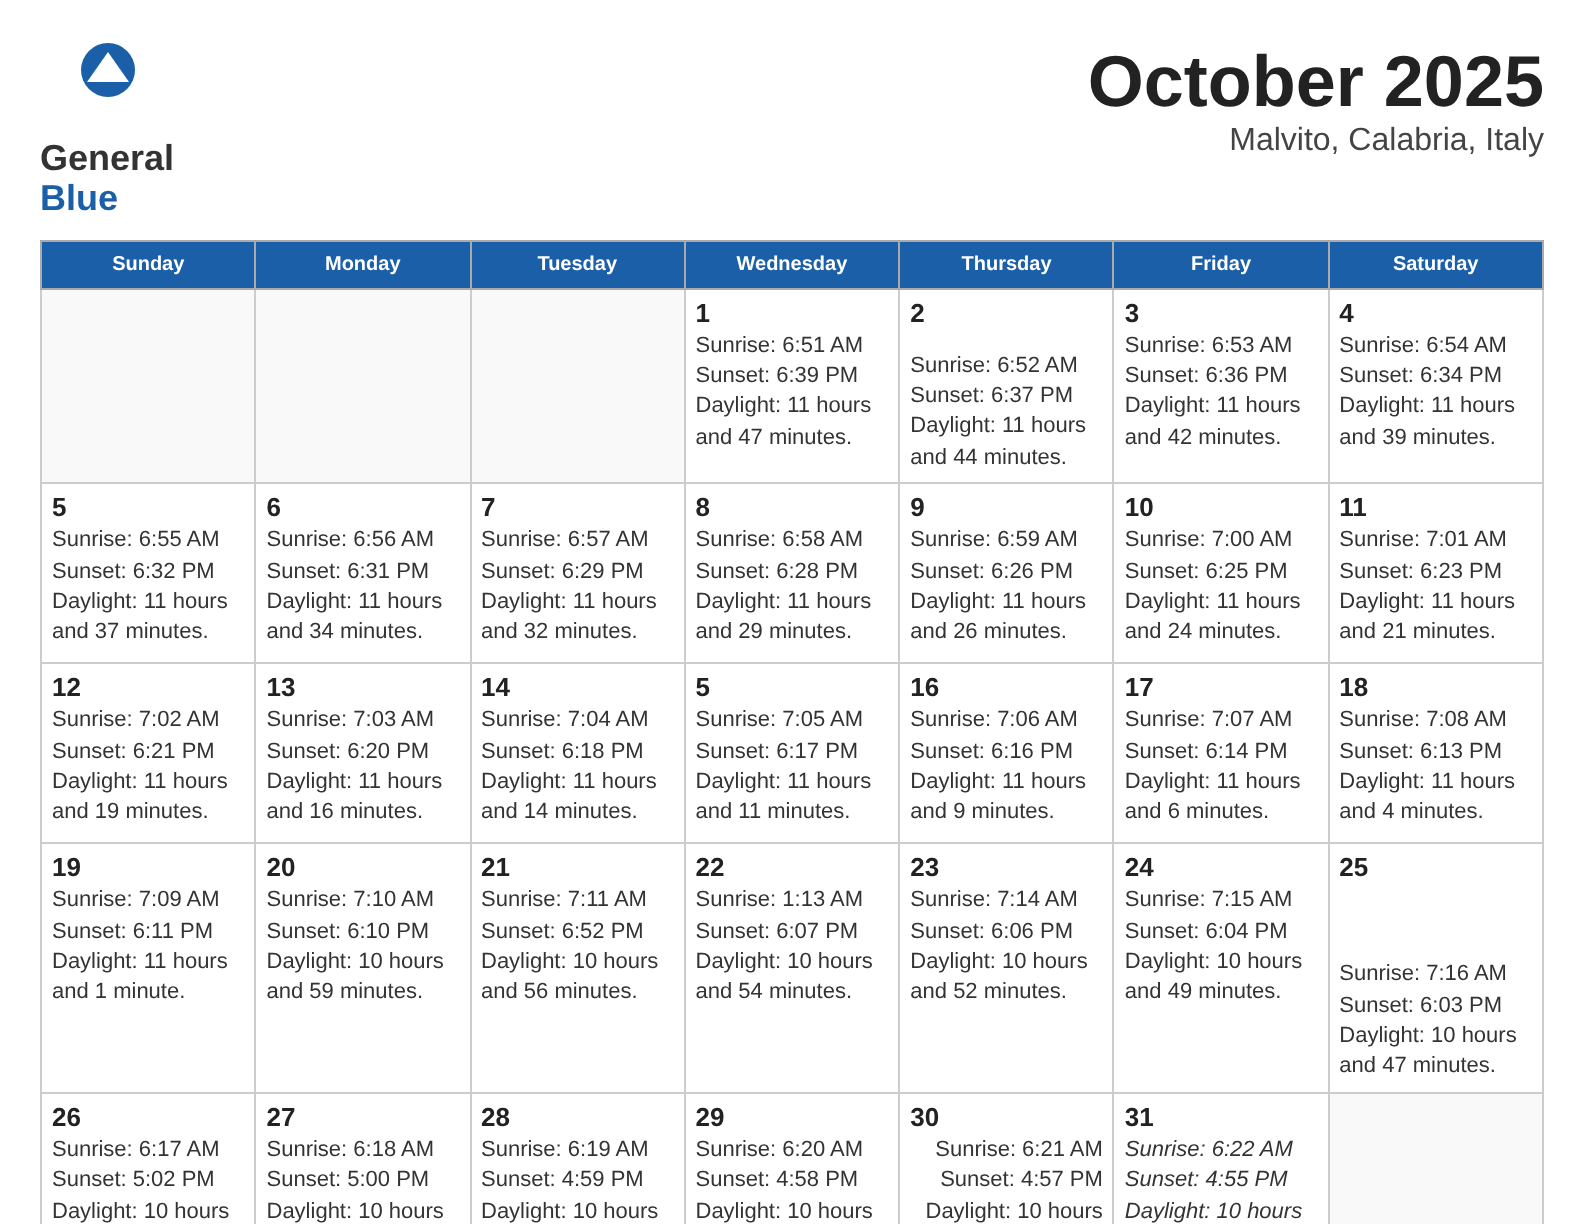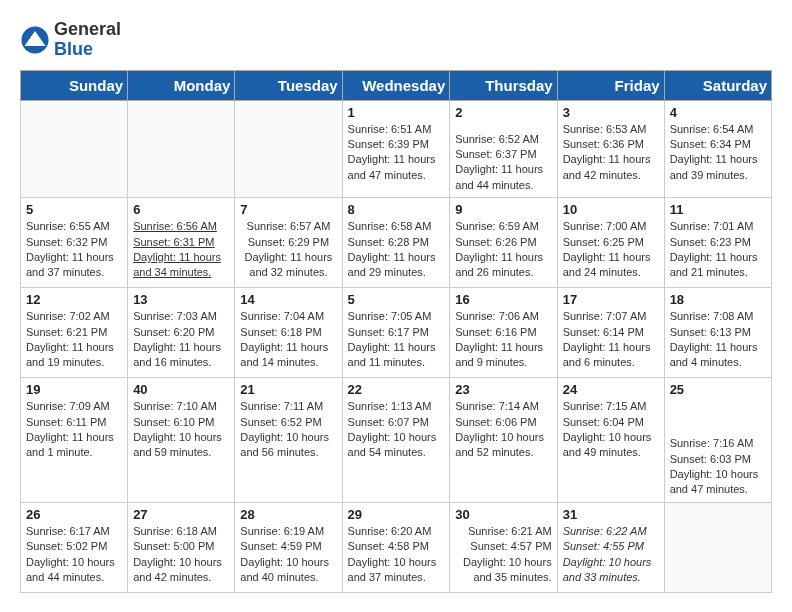--- a/index.html
+++ b/index.html
@@ -12,21 +12,22 @@
     }
     .header {
       display: flex;
       justify-content: space-between;
       align-items: flex-start;
       margin-bottom: 10px;
     }
     .logo {
       display: flex;
       align-items: center;
-      gap: 4px;
+      gap: 20px;
+      flex-direction: column;
     }
     .logo-text {
       font-size: 18px;
       font-weight: bold;
       line-height: 1.1;
     }
     .logo-general { color: #333; }
     .logo-blue { color: #1a5fa8; }
     .logo-icon {
       width: 30px;
@@ -45,24 +46,24 @@
       color: #444;
     }
     .calendar {
       width: 100%;
       border-collapse: collapse;
       border: 1px solid #ccc;
     }
     .calendar th {
       background-color: #1a5fa8;
       color: #fff;
-      font-size: 15px;
+      font-size: 10px;
       font-weight: bold;
       padding: 6px 4px;
-      text-align: right;
+      text-align: center;
       border: 1px solid #aaa;
     }
     .calendar td {
       border: 1px solid #ccc;
       vertical-align: top;
       padding: 4px 5px;
       width: 108px;
       min-height: 80px;
       font-size: 10.5px;
       color: #222;
@@ -95,20 +96,24 @@
   <div class="logo">
     <svg class="logo-icon" viewBox="0 0 40 40">
       <circle cx="20" cy="20" r="18" fill="#1a5fa8"></circle>
       <polygon points="20,8 34,28 6,28" fill="#fff"></polygon>
     </svg>
     <div class="logo-text">
       <span class="logo-general">General</span><br>
       <span class="logo-blue">Blue</span>
     </div>
   </div>
+  <div class="title-block">
+    <div class="month-title">October 2025</div>
+    <div class="location-title">Malvito, Calabria, Italy</div>
+  </div>
 </div>
 
 <table class="calendar">
   <thead>
     <tr>
     <th>Sunday</th>
         <th>Monday</th>
         <th>Tuesday</th>
         <th>Wednesday</th>
         <th>Thursday</th>
@@ -148,27 +153,27 @@
       </tr>
       <tr class="week-row">
         <td>
           <div class="day-number">5</div>
           <div class="day-info" style="white-space: pre-line;">Sunrise: 6:55 AM
 Sunset: 6:32 PM
 Daylight: 11 hours and 37 minutes.</div>
         </td>
         <td>
           <div class="day-number">6</div>
-          <div class="day-info" style="white-space: pre-line; text-decoration: underline;">Sunrise: 6:56 AM
+          <div class="day-info" style="white-space: pre-line;">Sunrise: 6:56 AM
 Sunset: 6:31 PM
 Daylight: 11 hours and 34 minutes.</div>
         </td>
         <td>
           <div class="day-number">7</div>
-          <div class="day-info" style="white-space: pre-line; text-align: center;">Sunrise: 6:57 AM
+          <div class="day-info" style="white-space: pre-line;">Sunrise: 6:57 AM
 Sunset: 6:29 PM
 Daylight: 11 hours and 32 minutes.</div>
         </td>
         <td>
           <div class="day-number">8</div>
           <div class="day-info" style="white-space: pre-line;">Sunrise: 6:58 AM
 Sunset: 6:28 PM
 Daylight: 11 hours and 29 minutes.</div>
         </td>
         <td>
@@ -235,21 +240,21 @@
         </td>
       </tr>
       <tr class="week-row">
         <td>
           <div class="day-number">19</div>
           <div class="day-info" style="white-space: pre-line;">Sunrise: 7:09 AM
 Sunset: 6:11 PM
 Daylight: 11 hours and 1 minute.</div>
         </td>
         <td>
-          <div class="day-number">40</div>
+          <div class="day-number">20</div>
           <div class="day-info" style="white-space: pre-line;">Sunrise: 7:10 AM
 Sunset: 6:10 PM
 Daylight: 10 hours and 59 minutes.</div>
         </td>
         <td>
           <div class="day-number">21</div>
           <div class="day-info" style="white-space: pre-line;">Sunrise: 7:11 AM
 Sunset: 6:52 PM
 Daylight: 10 hours and 56 minutes.</div>
         </td>

